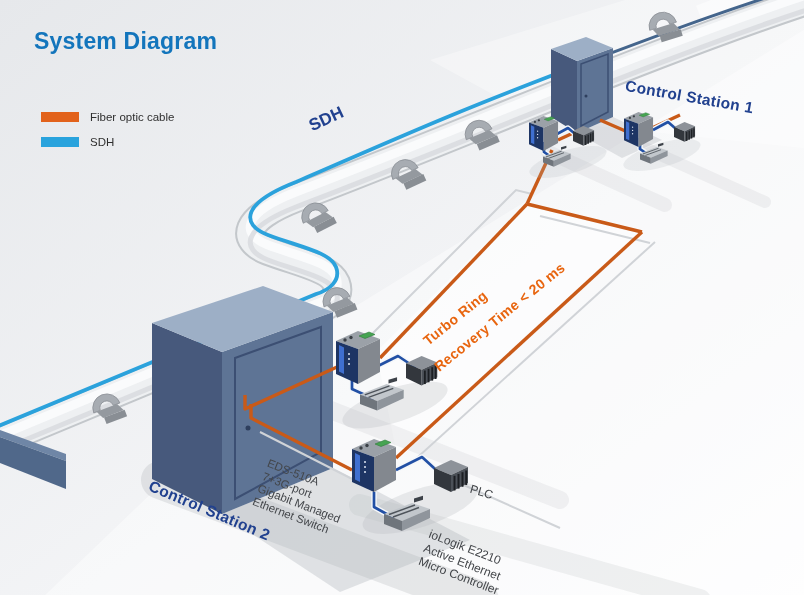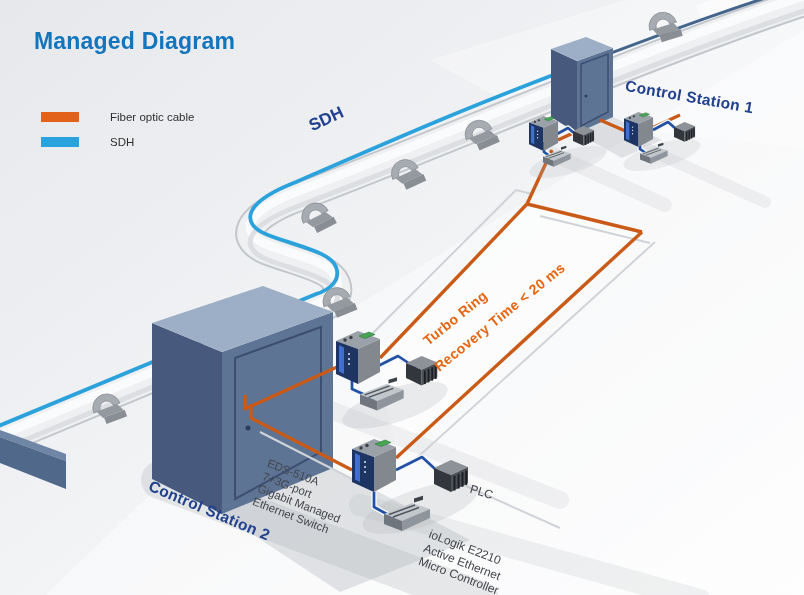--- a/index.html
+++ b/index.html
@@ -11,21 +11,21 @@
   #art{position:absolute;left:0;top:0;}
   .lbl{position:absolute;white-space:nowrap;transform-origin:0 0;}
   .title{font-size:23px;font-weight:bold;color:#1375bc;letter-spacing:.2px;}
   .navy{font-weight:bold;color:#21418f;}
   .sdh-lbl{font-size:17px;}
   .cs-lbl{font-size:15.5px;letter-spacing:.3px;}
   .turbo{font-size:14px;font-weight:bold;color:#e8650f;letter-spacing:.4px;}
   .anno{font-size:11.5px;color:#43464a;line-height:13.5px;}
   .anno div{white-space:nowrap;}
   #legend{position:absolute;left:41px;top:104px;}
-  .leg-row{display:flex;align-items:center;height:25px;gap:20px;}
+  .leg-row{display:flex;align-items:center;height:25px;}
   .leg-swatch{width:38px;height:10px;margin-right:11px;}
   .leg-text{font-size:11.5px;color:#2f2f2f;}
 </style>
 </head>
 <body>
 
 <div id="stage">
 
 <svg id="art" width="804" height="595" viewBox="0 0 804 595">
   <defs>
@@ -220,21 +220,21 @@
         <use href="#sym-switch" transform="translate(624,110) scale(0.66)"></use>
       </g>
   <g>
         <use href="#sym-plc" transform="translate(674,122) scale(0.62)"></use>
       </g>
   <g>
         <use href="#sym-io" transform="translate(640,147) scale(0.6)"></use>
       </g>
 </svg>
 
-<div class="lbl title" style="left:34px;top:28px;">Managed Diagram</div>
+<div class="lbl title" style="left:34px;top:28px;">System Diagram</div>
 
 <div id="legend">
   <div class="leg-row">
     <div class="leg-swatch" style="background-color: rgb(226, 98, 27);"></div>
     <div class="leg-text">Fiber optic cable</div>
   </div>
   <div class="leg-row">
     <div class="leg-swatch" style="background-color: rgb(41, 163, 221);"></div>
     <div class="leg-text">SDH</div>
   </div>

